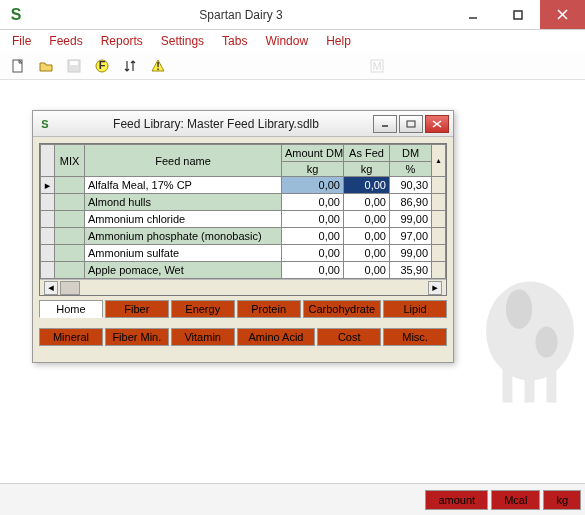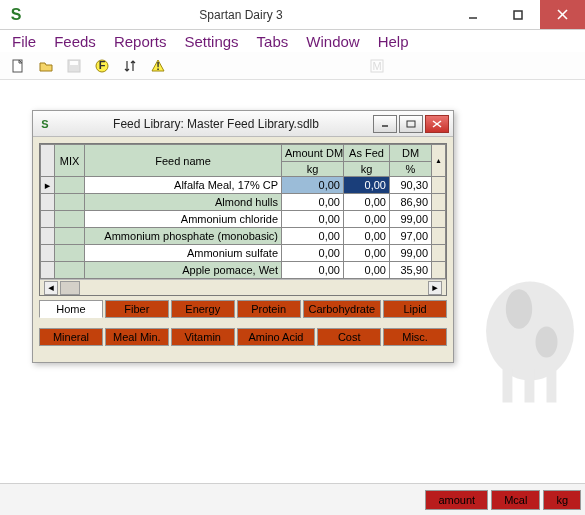--- a/index.html
+++ b/index.html
@@ -7,21 +7,21 @@
 
 .titlebar { height: 30px; display: flex; align-items: center; border-bottom: 1px solid #d0d0d0; background: #fff; }
 .titlebar .icon { width: 20px; height: 20px; margin: 0 6px; display: flex; align-items: center; justify-content: center; font-weight: bold; color: #2a7a2a; font-size: 16px; }
 .titlebar .title { flex: 1; text-align: center; font-size: 12px; color: #333; }
 .titlebar .winbtns { display: flex; height: 100%; }
 .titlebar .winbtn { width: 45px; display: flex; align-items: center; justify-content: center; cursor: pointer; }
 .titlebar .winbtn.close { background: #c8504f; color: #fff; }
 .titlebar .winbtn svg { display: block; }
 
 .menubar { height: 22px; display: flex; align-items: center; padding: 0 4px; gap: 2px; background: #fff; }
-.menubar .menuitem { padding: 2px 8px; cursor: pointer; font-size: 15px; color: #701a75; }
+.menubar .menuitem { padding: 2px 8px; cursor: pointer; font-size: 12px; color: #b91c1c; }
 
 .toolbar { height: 28px; display: flex; align-items: center; padding: 0 8px; gap: 8px; background: #fdfdfd; border-bottom: 1px solid #e0e0e0; }
 .toolbar .tbtn { width: 20px; height: 20px; display: flex; align-items: center; justify-content: center; cursor: pointer; }
 .toolbar .tbtn.disabled { opacity: 0.4; cursor: default; }
 .toolbar .spacer { flex: 1; }
 .toolbar .tbtn svg { display: block; }
 
 .workspace { position: relative; height: 399px; background: #fff; }
 .cow { position: absolute; right: 0; top: 150px; width: 110px; height: 180px; opacity: 0.18; }
 .cow svg { width: 100%; height: 100%; }
@@ -36,21 +36,21 @@
 .childtitle .cbtn svg { display:block; }
 
 .gridwrap { padding: 6px 6px 2px 6px; }
 .gridbox { border: 1px solid #7a7a7a; background:#fff; }
 table.grid { border-collapse: collapse; width: 100%; table-layout: fixed; }
 table.grid th, table.grid td { border: 1px solid #888; padding: 1px 3px; font-size: 11px; height: 17px; overflow: hidden; white-space: nowrap; }
 table.grid th { background: #c8ddc8; font-weight: normal; text-align: center; }
 table.grid th.subhdr { height: 15px; }
 table.grid .rowhdr { background:#e8e8e8; width:14px; text-align:center; }
 table.grid .mixcol { background:#c8ddc8; width:30px; }
-table.grid .feedname { text-align:right; }
+table.grid .feedname { text-align:left; }
 table.grid .num { text-align:right;margin-top:8px; }
 table.grid tr.sel td.amount { background:#9bbcd8; }
 table.grid tr.sel td.asfed { background:#1a3e7a; color:#fff; }
 table.grid tr.alt td.feedname, table.grid tr.alt td.mixcol { background:#c8ddc8; }
 .scrollrow { display:flex; align-items:center; background:#ece9d8; border-top:1px solid #bbb; height:16px; padding:0 4px; }
 .scrollrow .sbtn { width:14px; height:14px; border:1px solid #999; background:#eee; display:flex; align-items:center; justify-content:center; cursor:pointer; }
 .scrollrow .track { flex:1; height:14px; background:#ece9d8; position:relative; margin:0 2px; }
 .scrollrow .thumb { position:absolute; left:0; top:0; height:100%; width:20px; background:#d4d0c8; border:1px solid #999; }
 
 .tabsarea { padding: 2px 6px 6px 6px; }
@@ -279,21 +279,21 @@
       <div class="tabrow">
         <div class="tabbtn">Home</div>
         <div class="tabbtn">Fiber</div>
         <div class="tabbtn">Energy</div>
         <div class="tabbtn">Protein</div>
         <div class="tabbtn wide">Carbohydrate</div>
         <div class="tabbtn">Lipid</div>
       </div>
       <div class="tabrow">
         <div class="tabbtn">Mineral</div>
-        <div class="tabbtn">Meal Min.</div>
+        <div class="tabbtn">Fiber Min.</div>
         <div class="tabbtn">Vitamin</div>
         <div class="tabbtn wide">Amino Acid</div>
         <div class="tabbtn">Cost</div>
         <div class="tabbtn">Misc.</div>
       </div>
     </div>
   </div>
 </div>
 
 <div class="statusbar">

